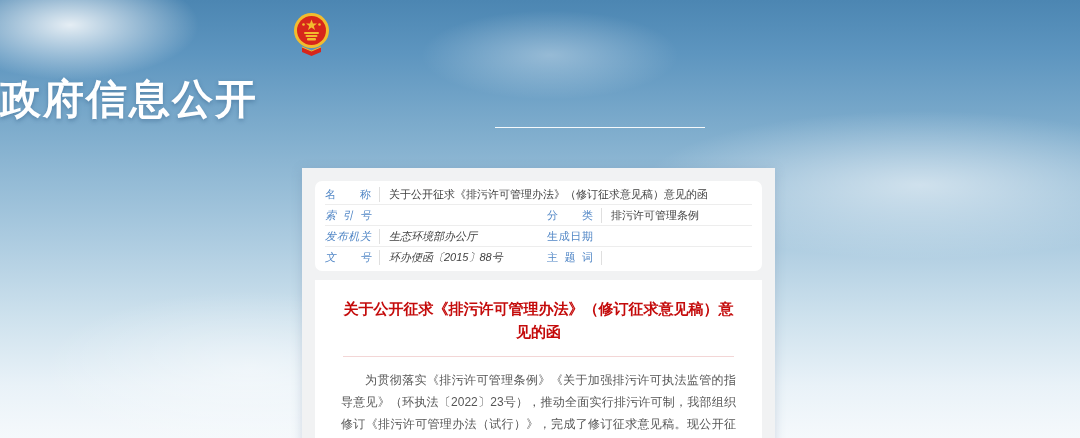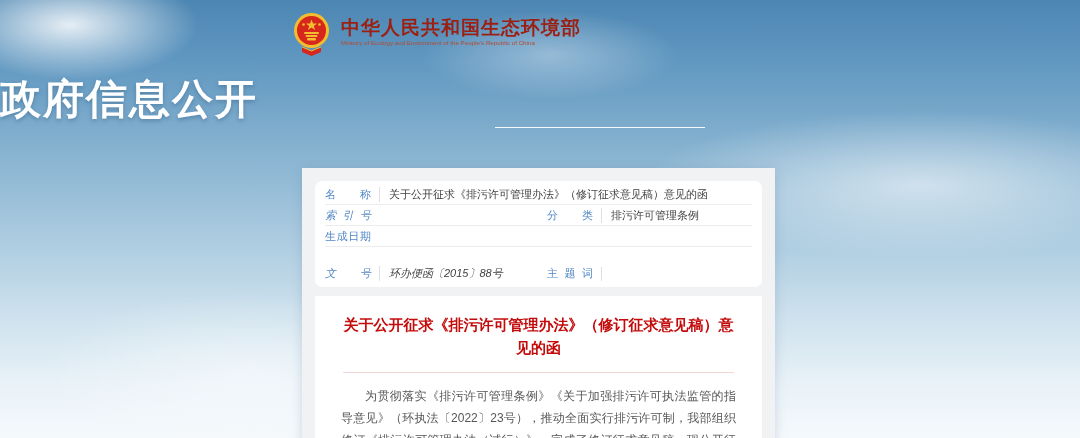--- a/index.html
+++ b/index.html
@@ -32,21 +32,21 @@
     text-shadow:0 2px 4px rgba(30,70,110,.35); }
   .banner-underline { position:absolute; left:495px; top:127px; width:210px; height:1px;
     background:rgba(255,255,255,.92); }
 
   
   .panel { position:absolute; left:302px; top:168px; width:473px; height:290px;
     background:#f1f2f3; box-shadow:0 2px 10px rgba(90,120,150,.25); }
 
   .meta-card { margin:13px 13px 9px 13px; background:#ffffff; padding:3px 10px;border-radius:7px; }
   .m-row { display:flex; align-items:center; border-bottom:1px solid #ededed; height:21px; font-size:11px; }
-  .m-row:last-child { border-bottom:none;margin-top:16px; }
+  .m-row:last-child { border-bottom:none; }
   .m-cell { display:flex; align-items:center; min-width:0; }
   .m-cell.left { flex:0 0 222px;font-style:italic; }
   .m-cell.right { flex:1; }
   .m-cell.full { flex:1; }
   .m-label { display:inline-block; width:46px; flex:0 0 46px; color:#5287c6;
     text-align:justify; text-align-last:justify; }
   .m-value { border-left:1px solid #dfdfdf; margin-left:8px; padding-left:9px; color:#3f3f3f;
     white-space:nowrap; overflow:hidden; min-height:14px; flex:1; }
 
   .doc-card { margin:0 13px; background:#ffffff; padding:17px 26px 60px 26px; }
@@ -72,24 +72,20 @@
       <polygon points="22.5,8.5 24,12.5 28,12.5 24.8,15 26,19 22.5,16.6 19,19 20.2,15 17,12.5 21,12.5" fill="#f2bd2e"></polygon>
       <circle cx="14.5" cy="13.5" r="1.3" fill="#f2bd2e"></circle>
       <circle cx="30.5" cy="13.5" r="1.3" fill="#f2bd2e"></circle>
       <rect x="15" y="21" width="15" height="2" rx="1" fill="#f2bd2e"></rect>
       <rect x="16.5" y="24" width="12" height="2" rx="1" fill="#f2bd2e"></rect>
       <rect x="18" y="27" width="9" height="2.5" rx="1" fill="#f2bd2e"></rect>
       <path d="M13 36 L22.5 40 L32 36 L32 41 L22.5 45 L13 41 Z" fill="#d7261b"></path>
       <path d="M13 36 L22.5 40 L32 36" fill="none" stroke="#f2bd2e" stroke-width="1"></path>
     </svg>
   </span>
-  <span class="brand-text">
-    <span class="brand-cn">中华人民共和国生态环境部</span>
-    <span class="brand-en">Ministry of Ecology and Environment of the People's Republic of China</span>
-  </span>
 </div>
 
 <div class="banner-title">政府信息公开</div>
 <div class="banner-underline"></div>
 
 <div class="panel">
 
   <div class="meta-card">
     <div class="m-row">
       <div class="m-cell full">
@@ -100,20 +96,24 @@
     <div class="m-row">
       <div class="m-cell left">
         <span class="m-label">索引号</span>
       </div>
       <div class="m-cell right">
         <span class="m-label">分类</span>
         <span class="m-value">排污许可管理条例</span>
       </div>
     </div>
     <div class="m-row">
+      <div class="m-cell left">
+        <span class="m-label">发布机关</span>
+        <span class="m-value">生态环境部办公厅</span>
+      </div>
       <div class="m-cell right">
         <span class="m-label">生成日期</span>
       </div>
     </div>
     <div class="m-row">
       <div class="m-cell left">
         <span class="m-label">文号</span>
         <span class="m-value">环办便函〔2015〕88号</span>
       </div>
       <div class="m-cell right">

